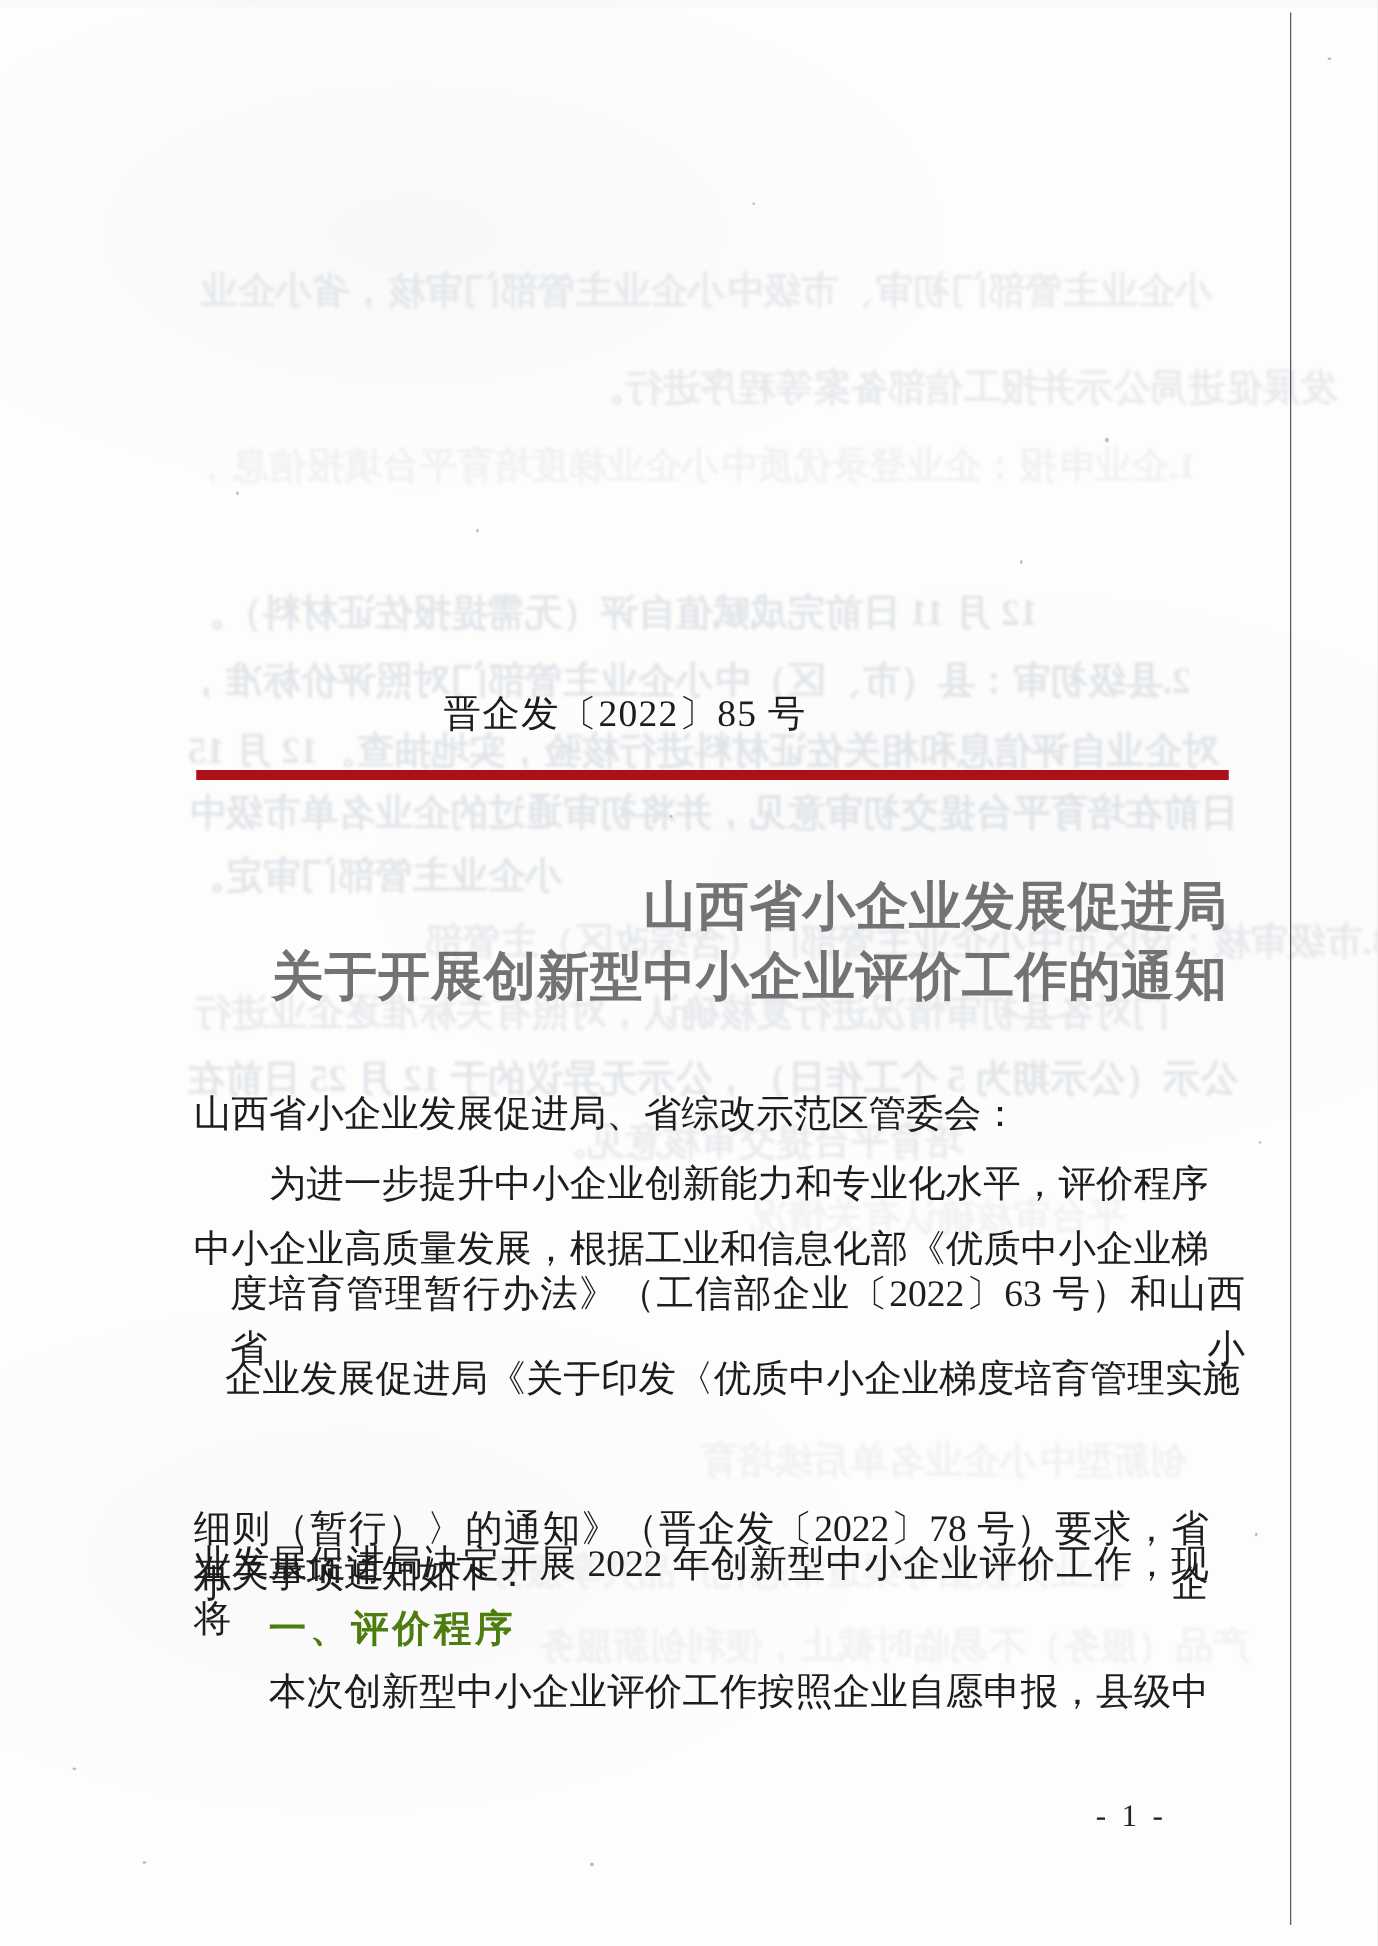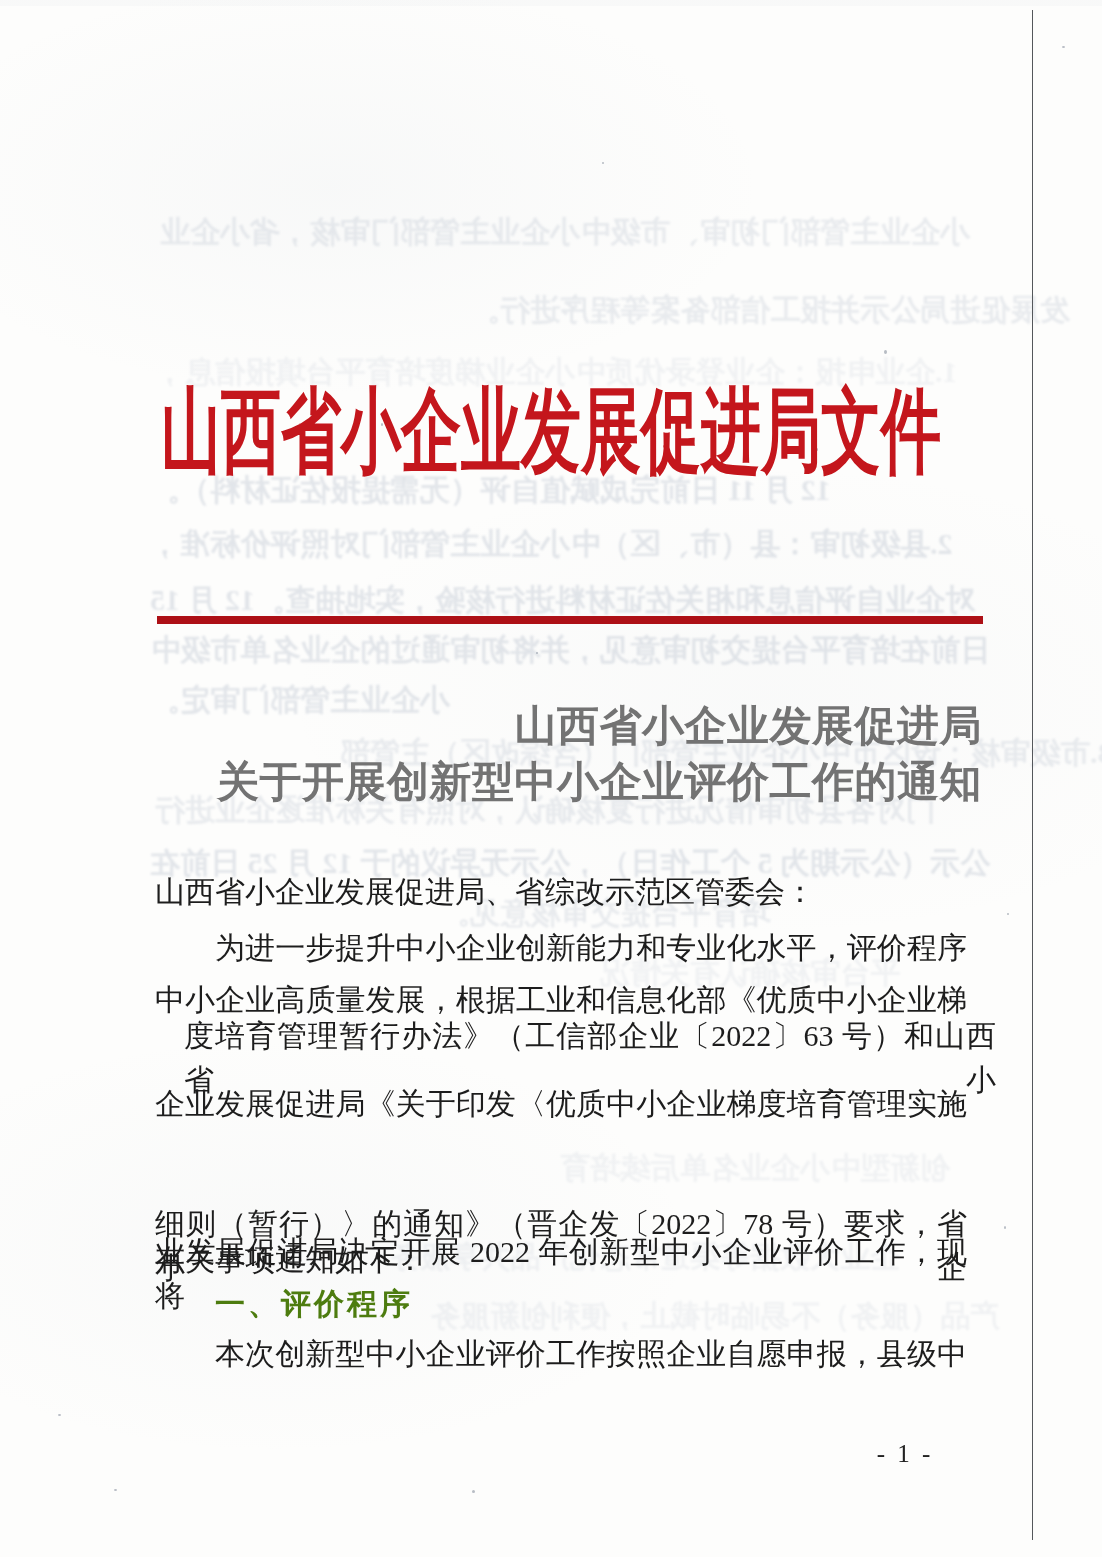--- a/index.html
+++ b/index.html
@@ -111,38 +111,36 @@
   <div class="speck" style="left:1062px;top:46px;width:3px;height:2px;"></div>
   <div class="speck" style="left:114px;top:1489px;width:3px;height:2px;"></div>
   <div class="speck" style="left:472px;top:1490px;width:3px;height:3px;"></div>
   <div class="speck" style="left:1004px;top:1226px;width:2px;height:3px;"></div>
   <div class="speck" style="left:58px;top:1414px;width:3px;height:2px;"></div>
   <div class="speck" style="left:1007px;top:913px;width:2px;height:2px;"></div>
   <div class="speck" style="left:536px;top:652px;width:2px;height:2px;"></div>
 
   <div class="edge-line"></div>
 
-  <div class="red-title">
-    <span style="color: rgb(196, 22, 28);">山西省小企业发展促进局文件</span>
-  </div>
 
+  <div class="doc-number">晋企发〔2022〕85 号</div>
 
   <div class="red-rule" style="background: rgb(173, 16, 22);"></div>
 
   <div class="notice-title">
     <div>山西省小企业发展促进局</div>
     <div>关于开展创新型中小企业评价工作的通知</div>
   </div>
 
   <div class="body-col" style="color: rgb(29, 29, 29);">
     <div class="bline" style="top:870px;">山西省小企业发展促进局、省综改示范区管委会：</div>
     <div class="bline fill indent" style="top:926px;">为进一步提升中小企业创新能力和专业化水平，评价程序</div>
     <div class="bline fill" style="top:978px;">中小企业高质量发展，根据工业和信息化部《优质中小企业梯</div>
     <div class="bline fill" style="top:1014px;margin-left:29px;">度培育管理暂行办法》（工信部企业〔2022〕63 号）和山西省小</div>
-    <div class="bline fill" style="top:1082px;">企业发展促进局《关于印发〈优质中小企业梯度培育管理实施</div>
+    <div class="bline fill" style="top:1082px;margin-left:25px;">企业发展促进局《关于印发〈优质中小企业梯度培育管理实施</div>
     <div class="bline fill" style="top:1202px;">细则（暂行）〉的通知》（晋企发〔2022〕78 号）要求，省小企</div>
     <div class="bline fill" style="top:1230px;">业发展促进局决定开展 2022 年创新型中小企业评价工作，现将</div>
     <div class="bline" style="top:1238px;">有关事项通知如下：</div>
     <div class="bline heading indent" style="top:1282px;">一、评价程序</div>
     <div class="bline fill indent" style="top:1332px;">本次创新型中小企业评价工作按照企业自愿申报，县级中</div>
   </div>
 
   <div class="page-number">- 1 -</div>
 </div>
 

